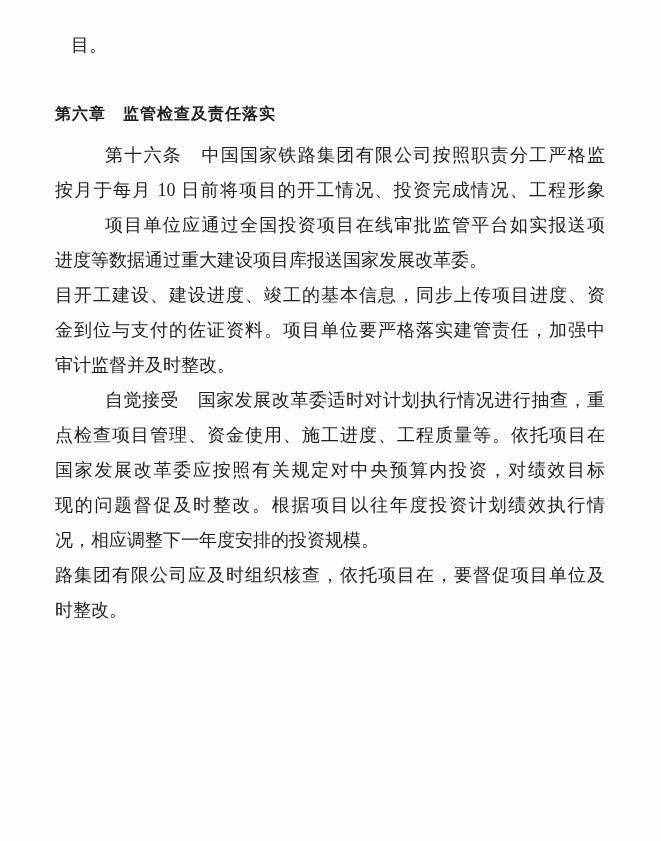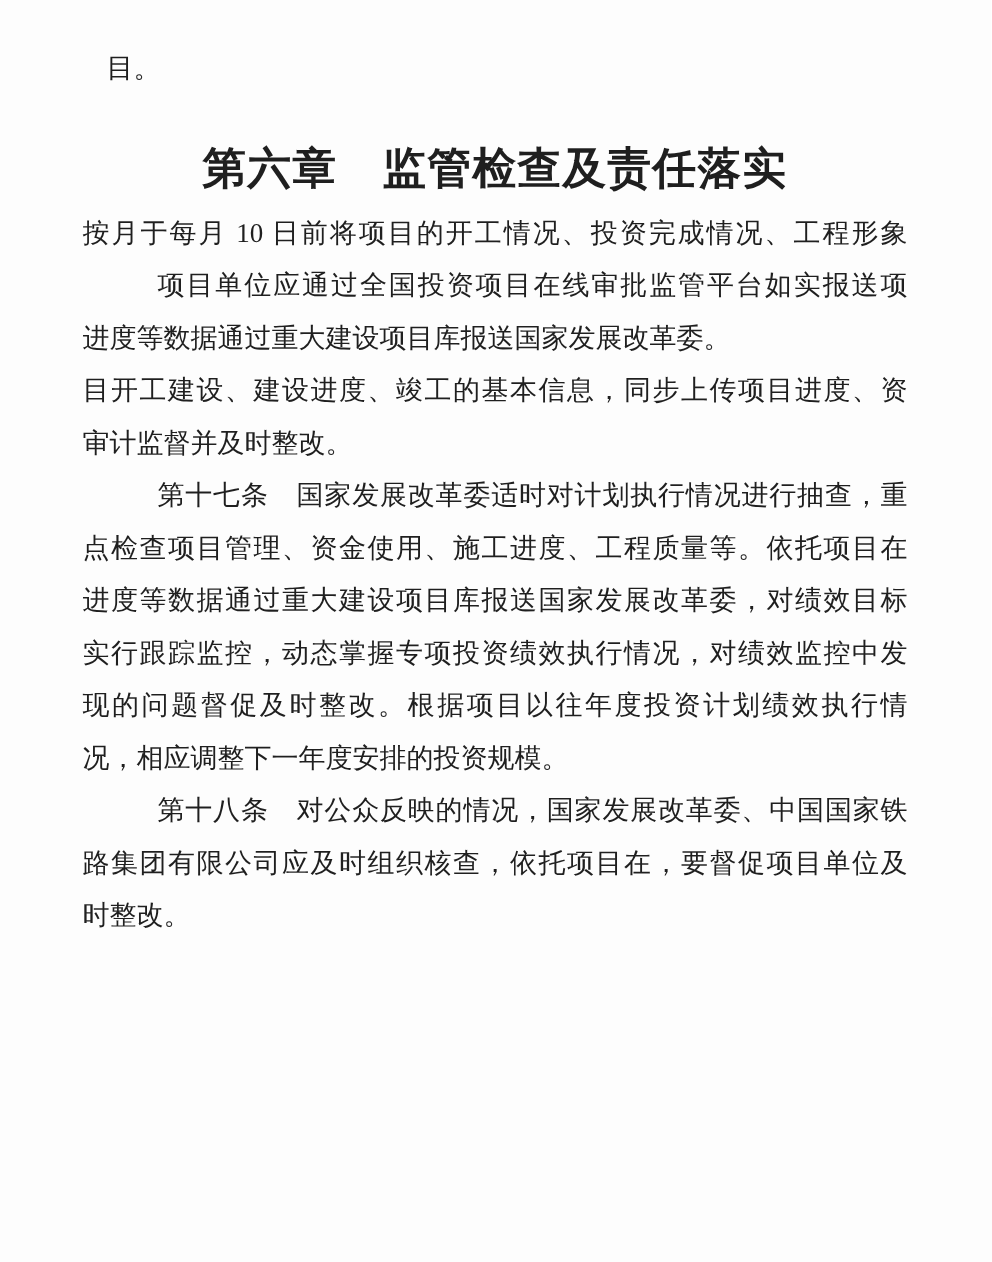--- a/index.html
+++ b/index.html
@@ -30,44 +30,44 @@
   .cont-line {
     font-size: 18px;
     line-height: 35px;
     height: 35px;
     text-align: left;
     text-indent: 16px;
   }
   .chapter-title {
     font-family: "Liberation Sans", sans-serif;
     font-weight: bold;
-    font-size: 29px;
+    font-size: 16px;
     line-height: 35px;
-    text-align: center;
+    text-align: left;
     margin: 33px 0 7px 0;
     letter-spacing: 1px;
   }
 </style>
 </head>
 <body>
 
 <div class="page" style="background: rgb(253, 253, 253); color: rgb(31, 31, 31);">
   <p class="cont-line">目。</p>
 
   <h1 class="chapter-title">第六章　监管检查及责任落实</h1>
 
   <div id="paragraphs">
+      <div class="body-line first-line">第十六条　中国国家铁路集团有限公司按照职责分工严格监</div>
       <div class="body-line">按月于每月 10 日前将项目的开工情况、投资完成情况、工程形象</div>
       <div class="body-line first-line">项目单位应通过全国投资项目在线审批监管平台如实报送项</div>
       <div class="body-line last-line">进度等数据通过重大建设项目库报送国家发展改革委。</div>
       <div class="body-line">目开工建设、建设进度、竣工的基本信息，同步上传项目进度、资</div>
+      <div class="body-line">金到位与支付的佐证资料。项目单位要严格落实建管责任，加强中</div>
       <div class="body-line last-line">审计监督并及时整改。</div>
-      <div class="body-line first-line">第十七条　国家发展改革委适时对计划执行情况进行抽查，重</div>
+      <div class="body-line first-line">自觉接受　国家发展改革委适时对计划执行情况进行抽查，重</div>
       <div class="body-line">点检查项目管理、资金使用、施工进度、工程质量等。依托项目在</div>
-      <div class="body-line">进度等数据通过重大建设项目库报送国家发展改革委，对绩效目标</div>
-      <div class="body-line">实行跟踪监控，动态掌握专项投资绩效执行情况，对绩效监控中发</div>
+      <div class="body-line">国家发展改革委应按照有关规定对中央预算内投资，对绩效目标</div>
       <div class="body-line">现的问题督促及时整改。根据项目以往年度投资计划绩效执行情</div>
       <div class="body-line last-line">况，相应调整下一年度安排的投资规模。</div>
-      <div class="body-line first-line">第十八条　对公众反映的情况，国家发展改革委、中国国家铁</div>
       <div class="body-line">路集团有限公司应及时组织核查，依托项目在，要督促项目单位及</div>
       <div class="body-line last-line">时整改。</div>
     </div>
 </div>
 
 </body></html>

